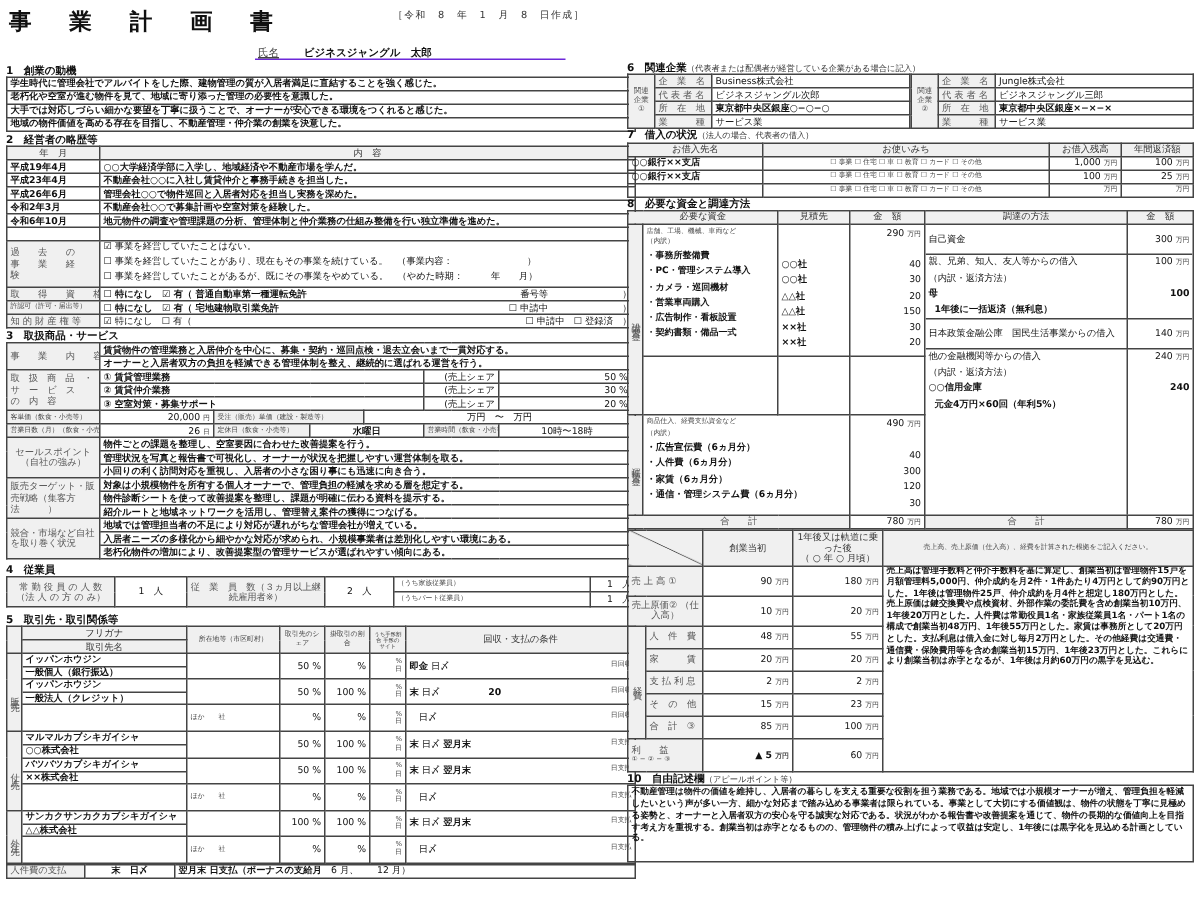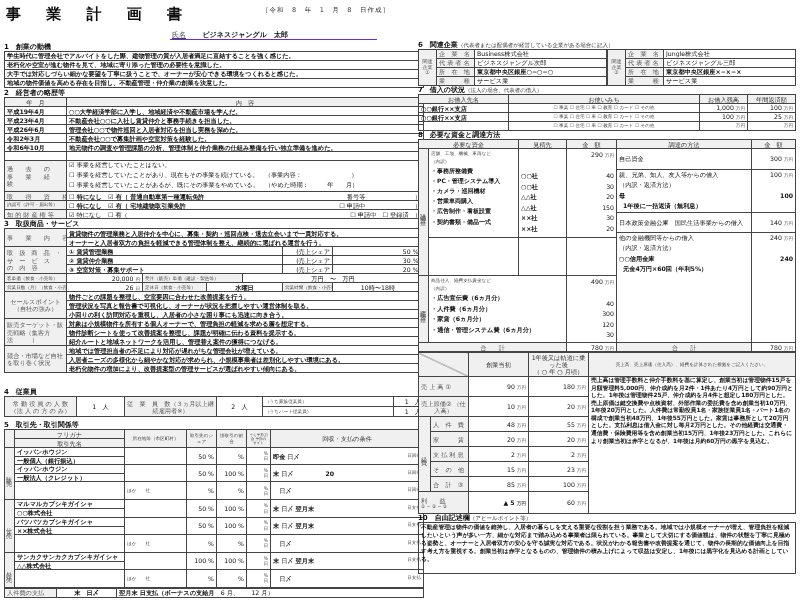--- a/index.html
+++ b/index.html
@@ -188,21 +188,21 @@
     </tr>
     <tr>
           <td colspan="7" class="b">入居者ニーズの多様化から細やかな対応が求められ、小規模事業者は差別化しやすい環境にある。</td>
         </tr>
     <tr>
           <td colspan="7" class="b">老朽化物件の増加により、改善提案型の管理サービスが選ばれやすい傾向にある。</td>
         </tr>
   </tbody>
     </table>
 
-  <div class="sec" style="margin-top:15px">4　従業員</div>
+  <div class="sec" style="margin-top:3px">4　従業員</div>
   <table>
     <colgroup>
         <col style="width:72px">
         <col style="width:48px">
         <col style="width:92px">
         <col style="width:46px">
         <col>
         <col style="width:30px">
       </colgroup>
     <tbody>

